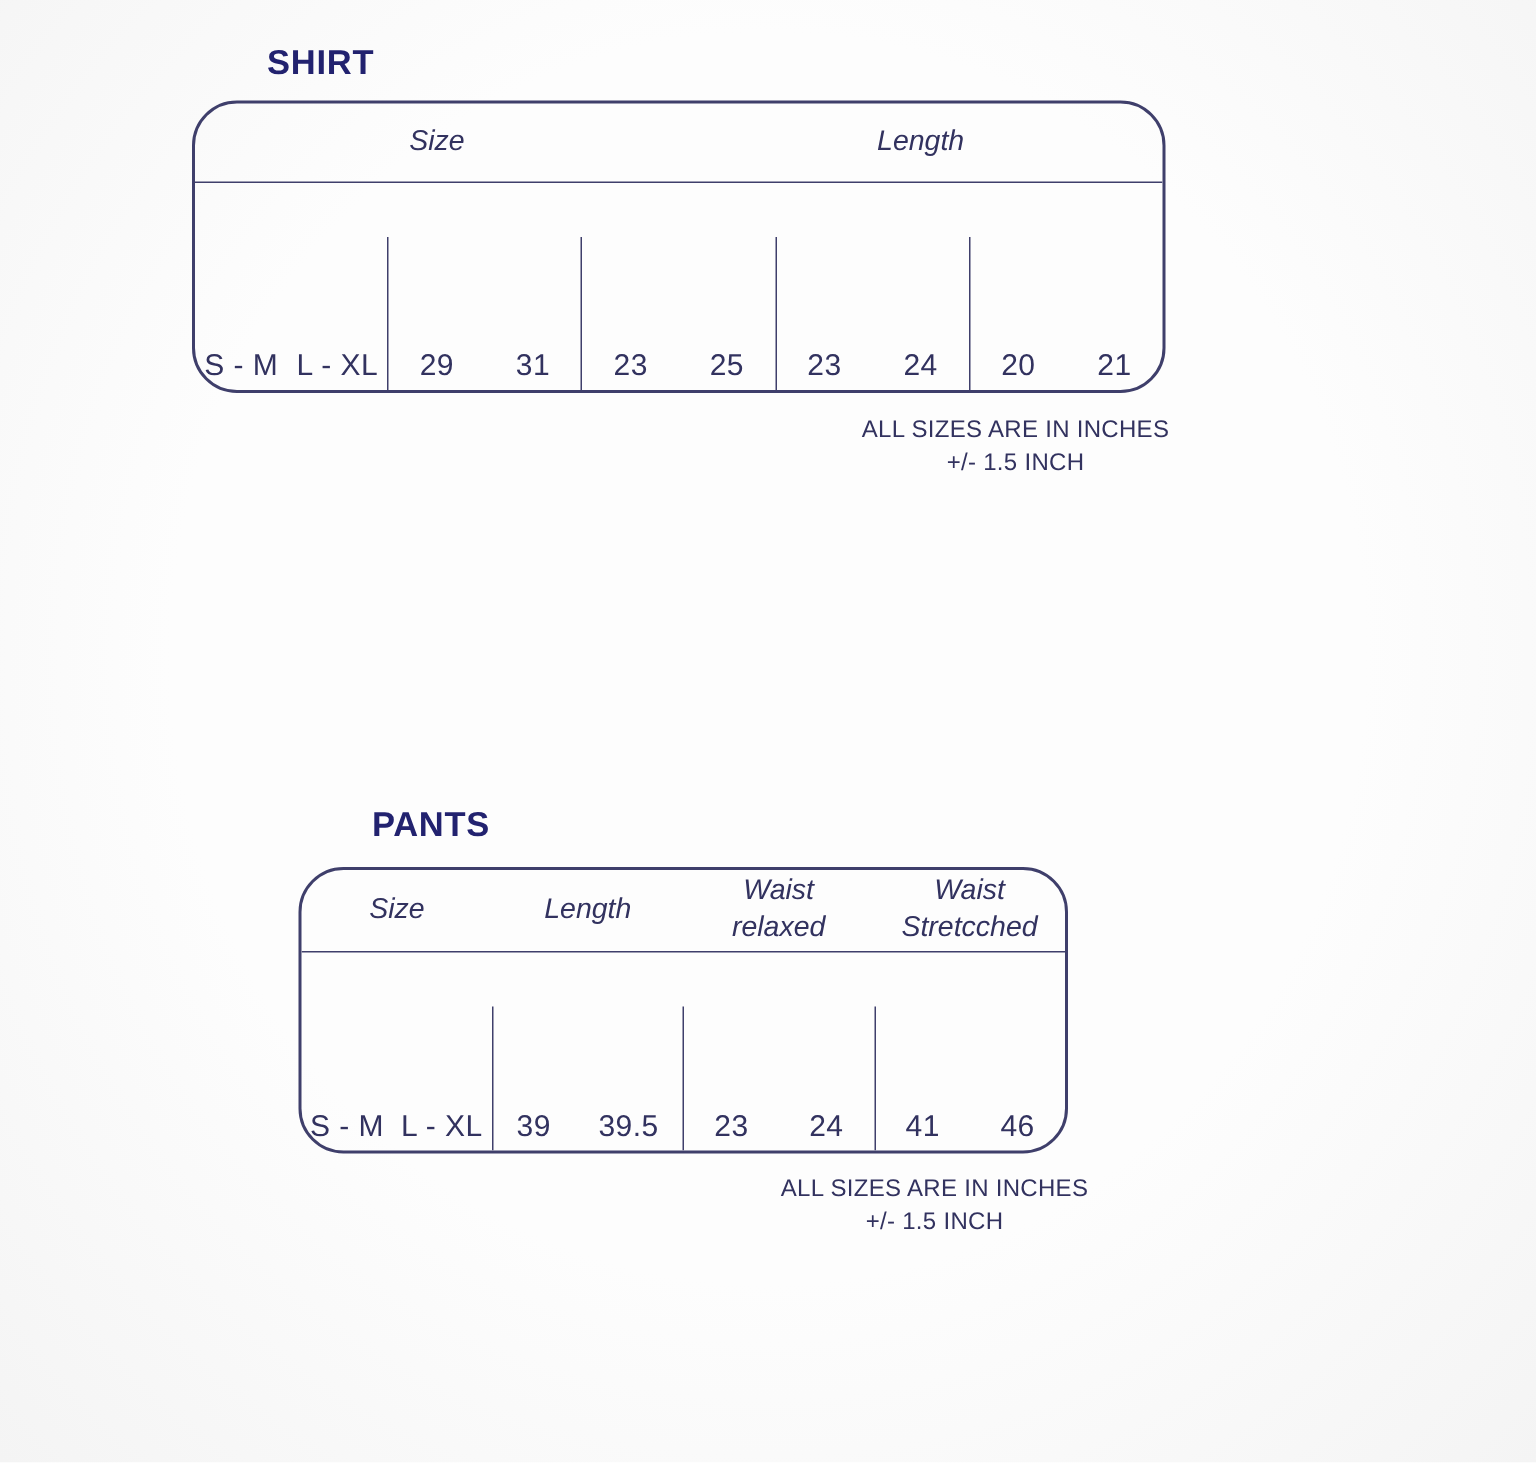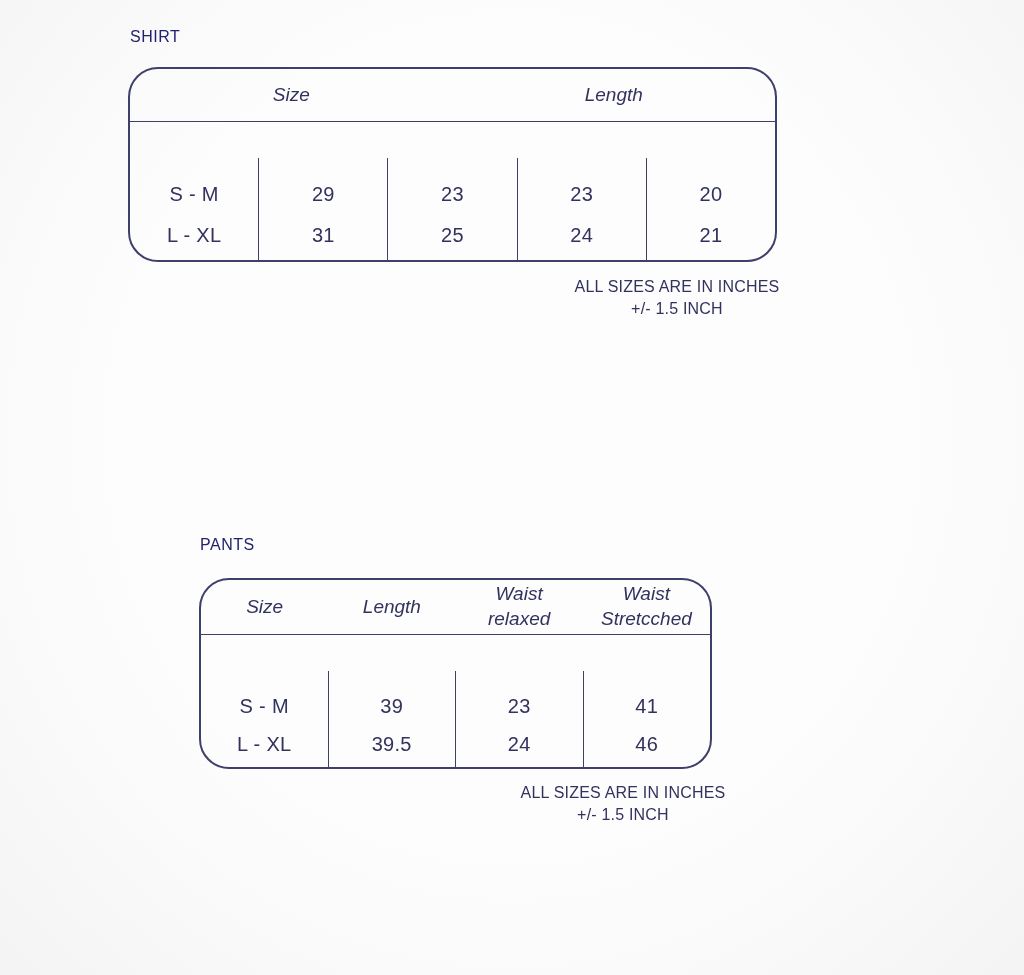--- a/index.html
+++ b/index.html
@@ -16,24 +16,25 @@
     position: relative;
     width: 1024px;
     height: 975px;
     background: radial-gradient(ellipse at 50% 45%, #fdfdfd 55%, #f4f4f4 100%);
     overflow: hidden;
     color: var(--ink);
   }
 
   .section-title {
     position: absolute;
-    font-size: 16px;
-    font-weight: normal;
+    font-size: 23px;
+    font-weight: bold;
     letter-spacing: 0.5px;
     color: var(--heading);
+    margin-left: 48px;
   }
   .shirt-title { left: 130px; top: 28px; }
   .pants-title { left: 200px; top: 536px; }
 
   .size-table {
     position: absolute;
     border: 2px solid var(--line);
     border-radius: 30px;
     overflow: hidden;
     background: transparent;
@@ -65,24 +66,25 @@
     line-height: 1.3;
   }
 
   .tbody {
     display: flex;
     flex: 1 1 auto;
   }
   .tcol {
     flex: 1 1 0;
     display: flex;
-    flex-direction: column;
+    flex-direction: row;
     justify-content: space-around;
     padding-top: 16px;
     padding-bottom: 4px;
+    align-items: flex-end;
   }
   .tcol + .tcol { border-left: 1.6px solid var(--line); }
 
   .cell {
     display: flex;
     align-items: center;
     justify-content: center;
     font-size: 20px;
     color: var(--ink);
     letter-spacing: 0.3px;

